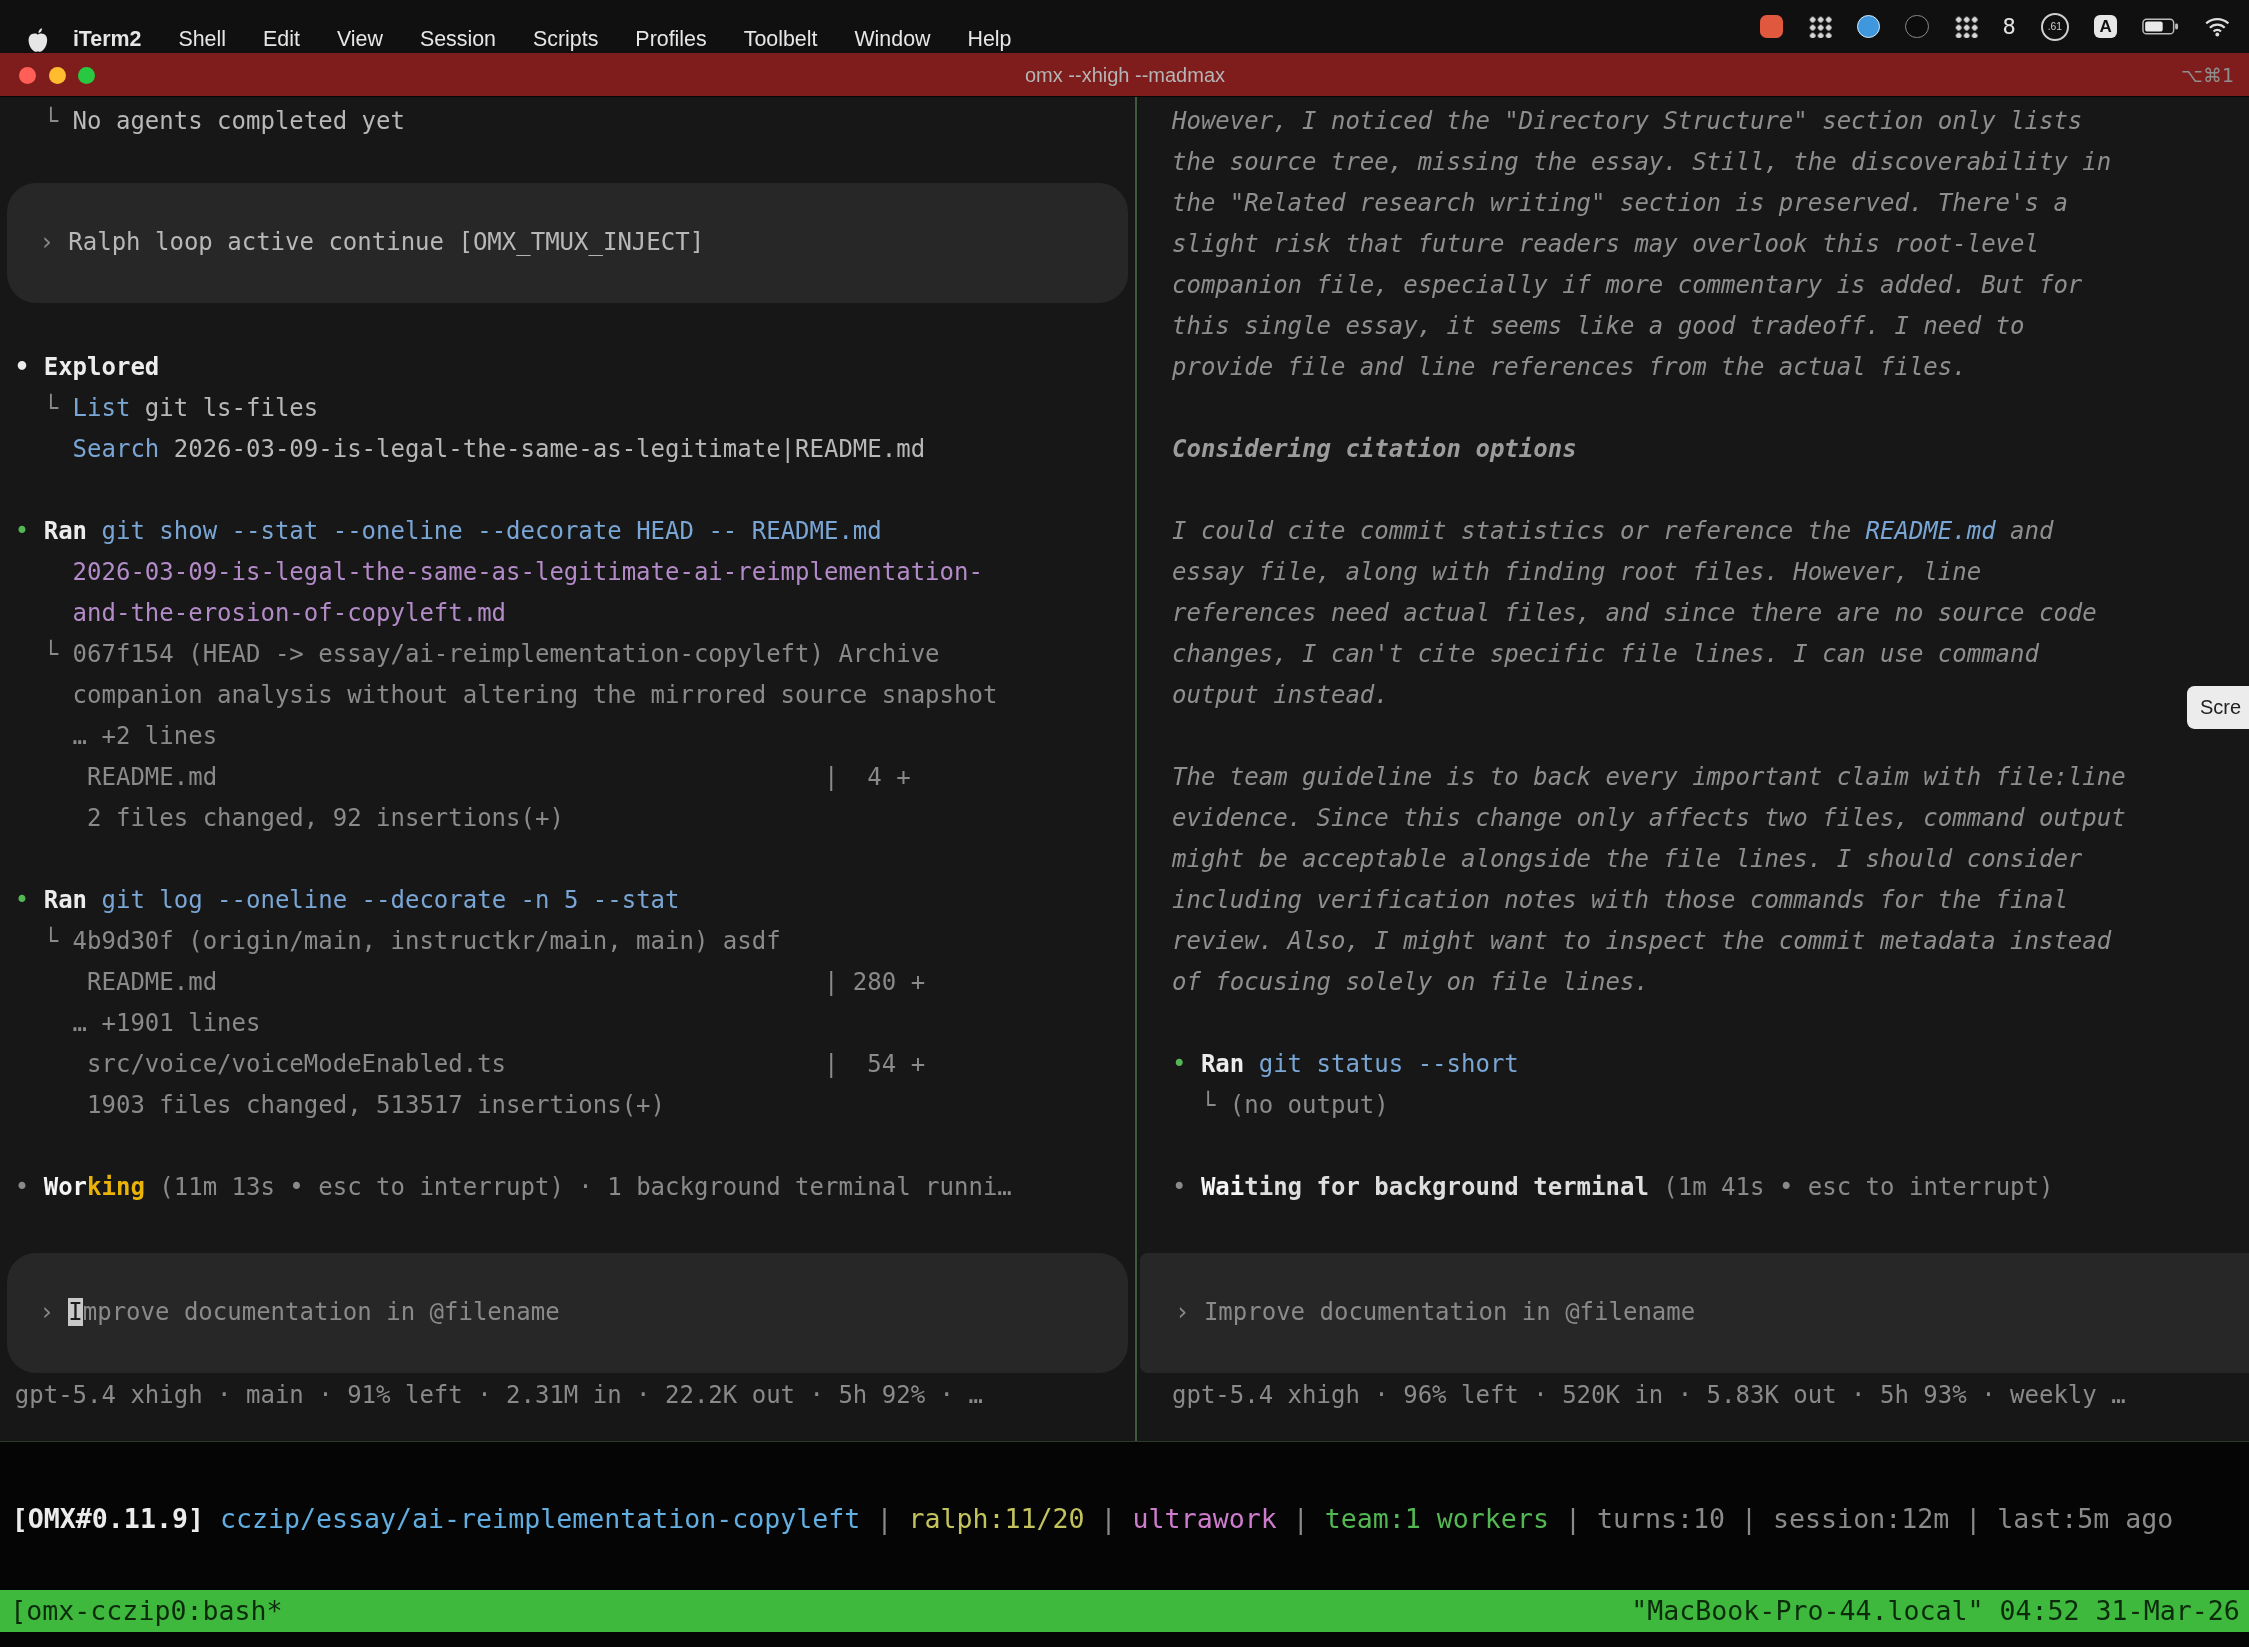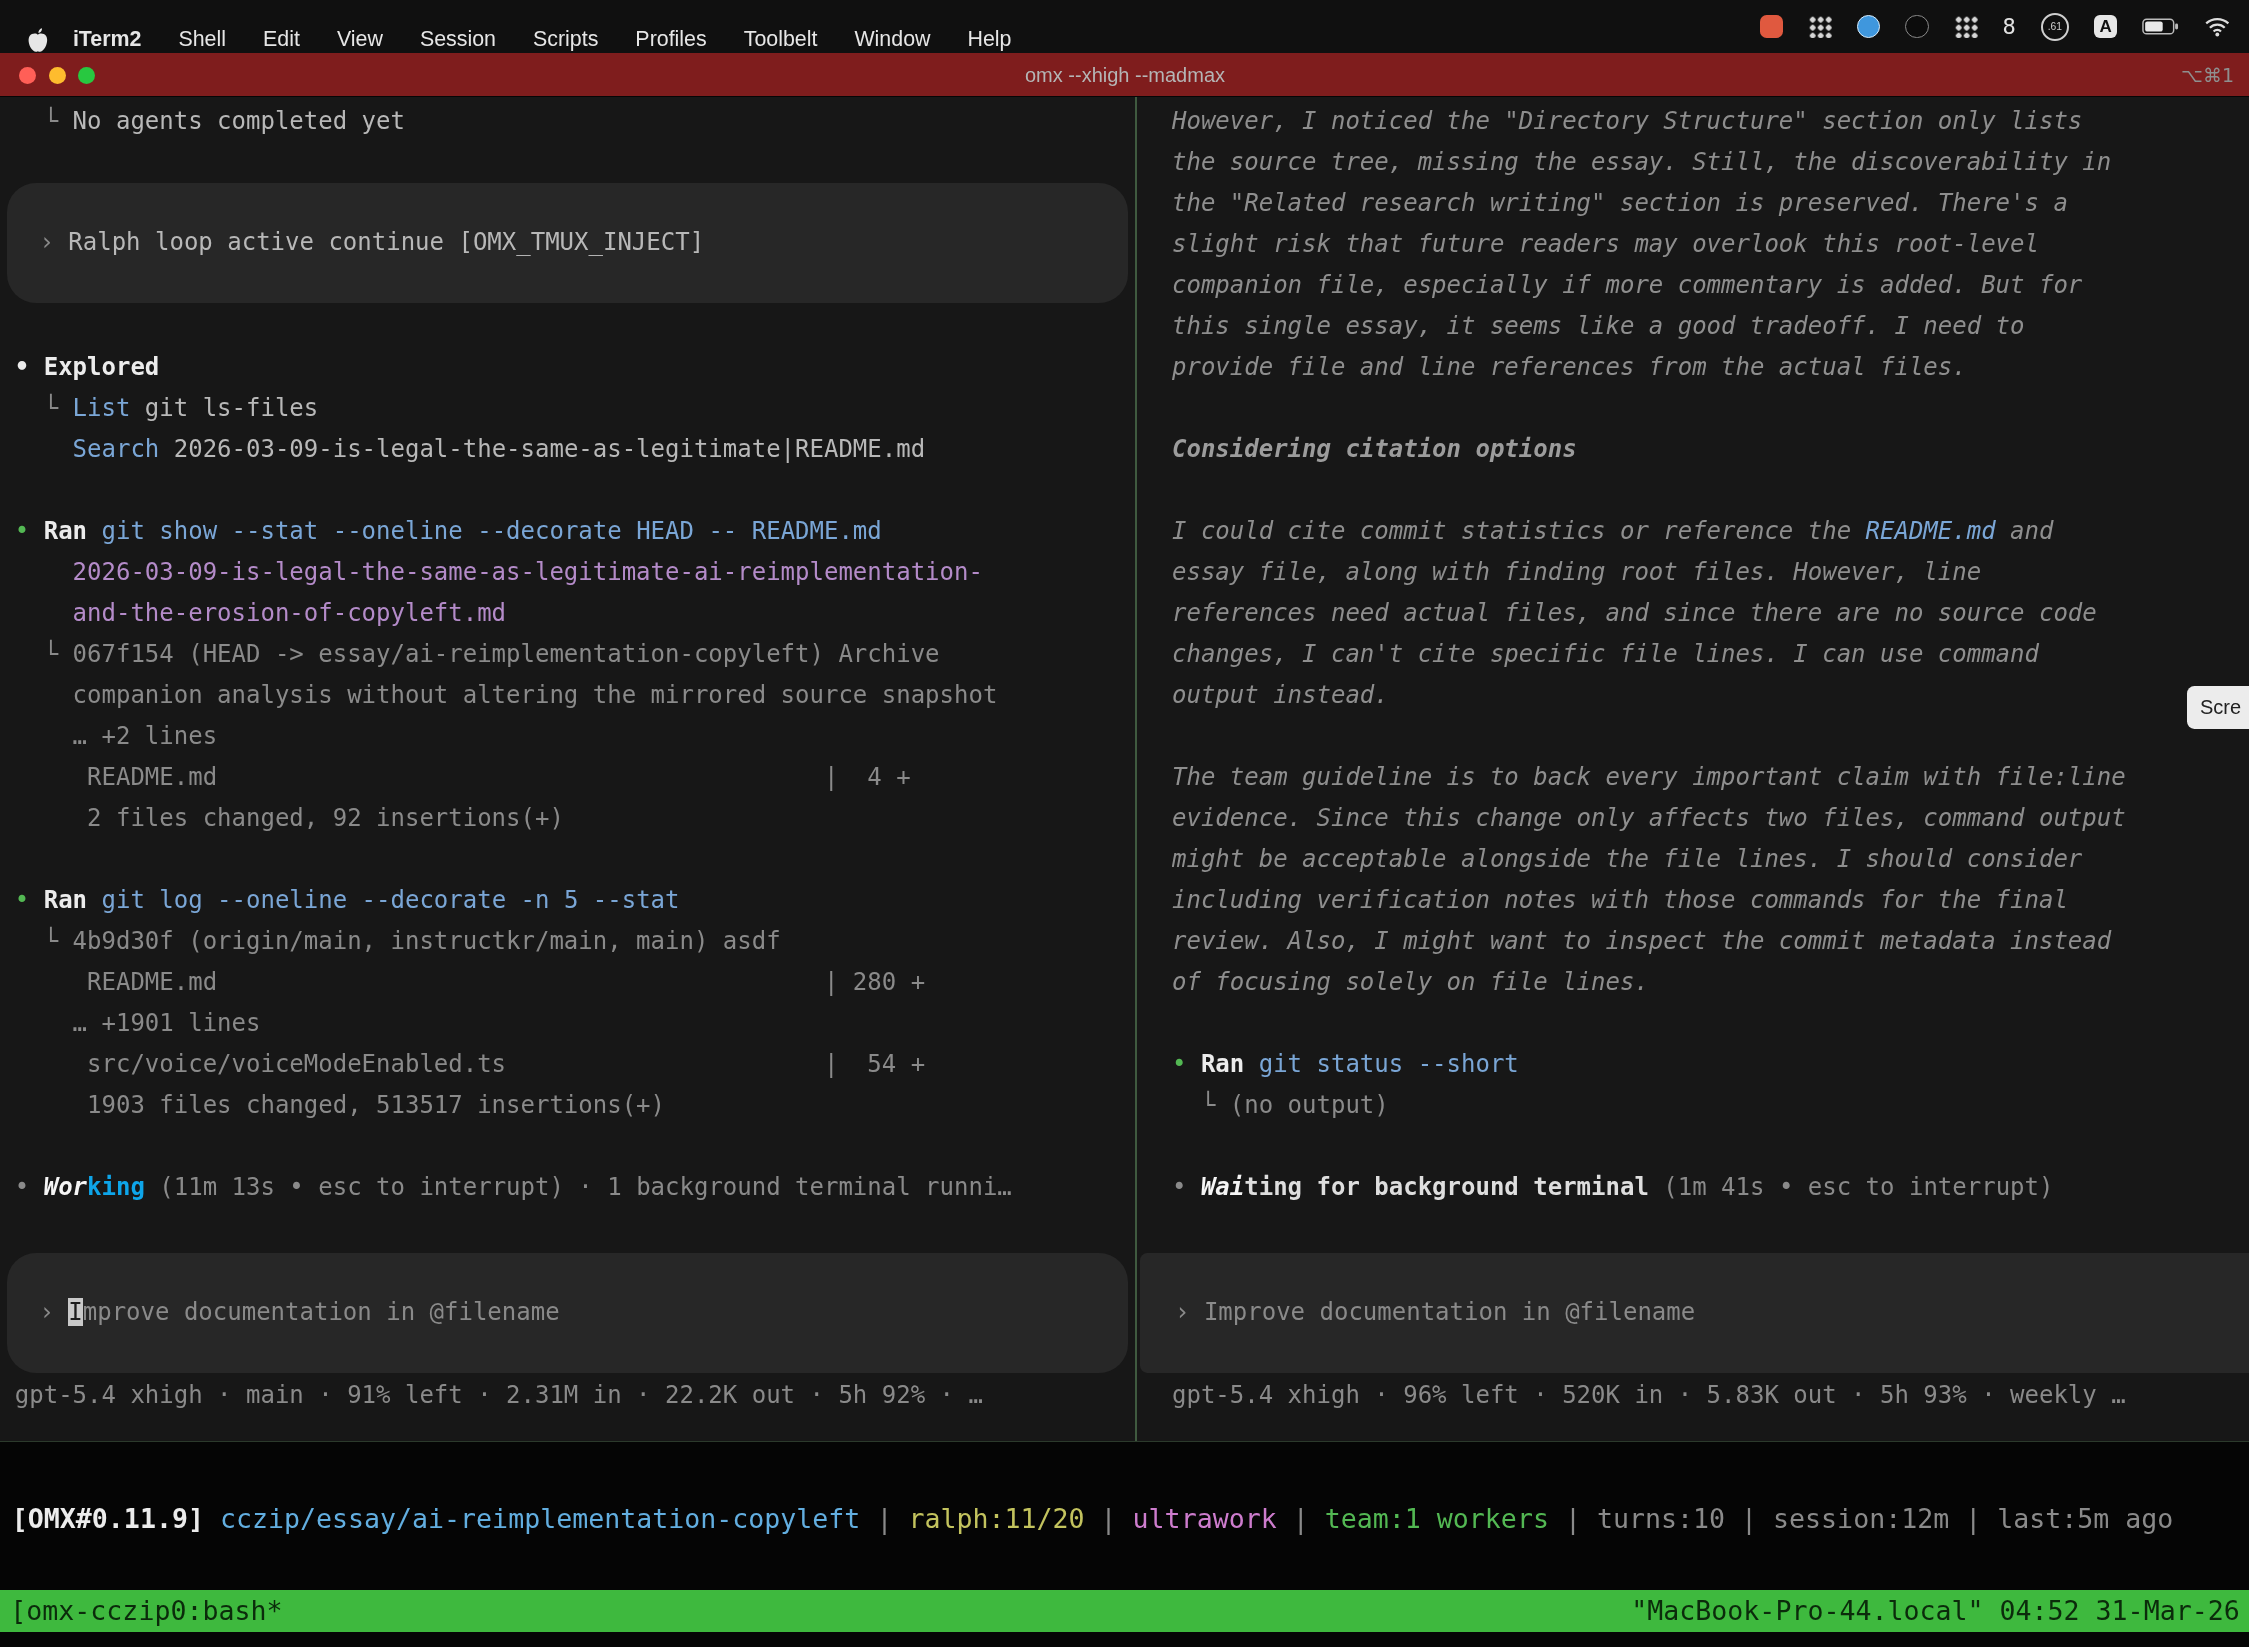--- a/index.html
+++ b/index.html
@@ -54,22 +54,22 @@
   .c-wb{color:#dedede;font-weight:700;}
   .c-b{color:#7aa6d6;}
   .c-p{color:#b48bc9;}
   .c-gr{color:#53b853;}
   .c-y{color:#c3c35e;}
   .c-m{color:#cd7ccd;}
   .c-c{color:#62aee0;}
   .c-it{color:#8e8e8e;font-style:italic;}
   .c-itb{color:#9c9c9c;font-style:italic;font-weight:700;}
   .c-ib{color:#7aa6d6;font-style:italic;}
-  .c-sh{color:#f5f5f5;font-weight:700;font-style:italic;}
-  .c-shd{color:#0ea5e9;font-weight:700;}
+  .c-sh{color:#f5f5f5;font-weight:700;}
+  .c-shd{color:#eab308;font-weight:700;}
   .c-cur{background:#c9c9c9;color:#1c1c1c;}
   
   .omx{position:absolute;top:1466px;left:11.8px;height:41px;line-height:41px;white-space:pre;
        font-size:26.6px;margin-top:32px;}
   .tmux{position:absolute;top:1590px;left:0;width:100%;height:42px;background:#3eb93e;
         color:#0b2b0b;font-size:26.6px;line-height:42px;display:flex;justify-content:space-between;
         padding:0 10.3px;box-sizing:border-box;white-space:pre;}
   
   .overlay-scre{position:absolute;top:686px;right:0;height:43px;background:#ececec;color:#222;
                 font-family:"Liberation Sans",sans-serif;font-size:20px;line-height:43px;

